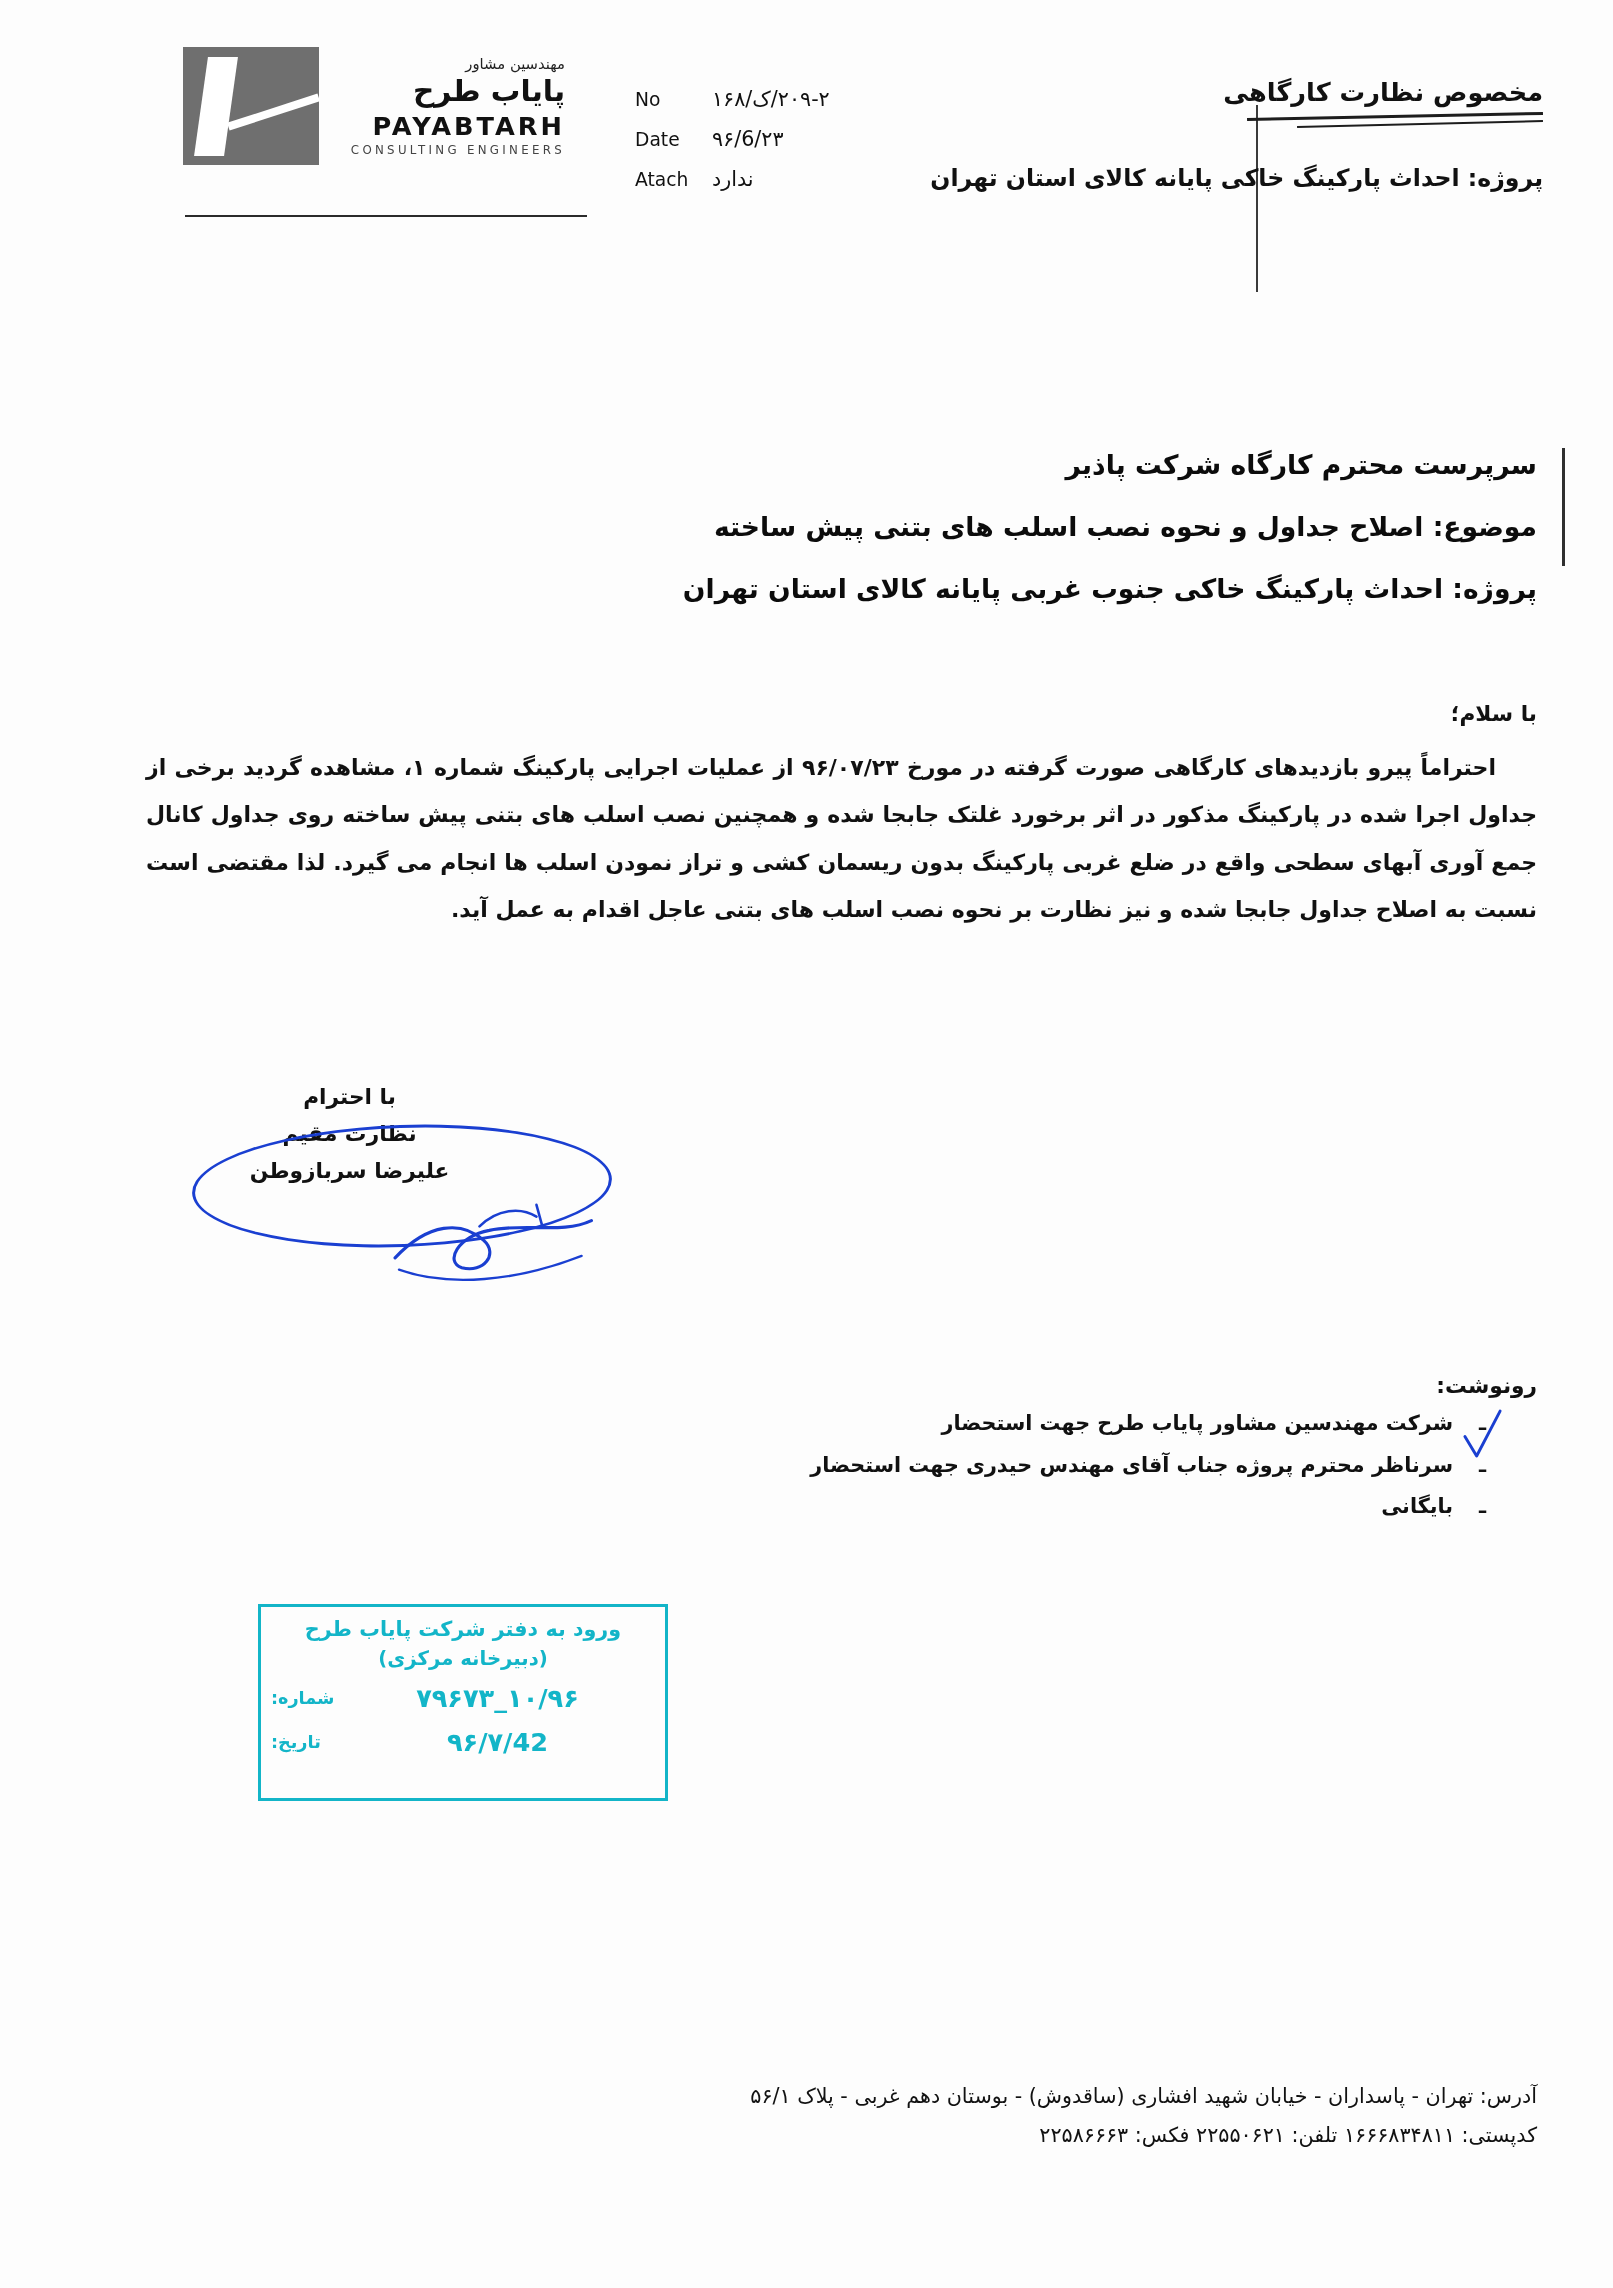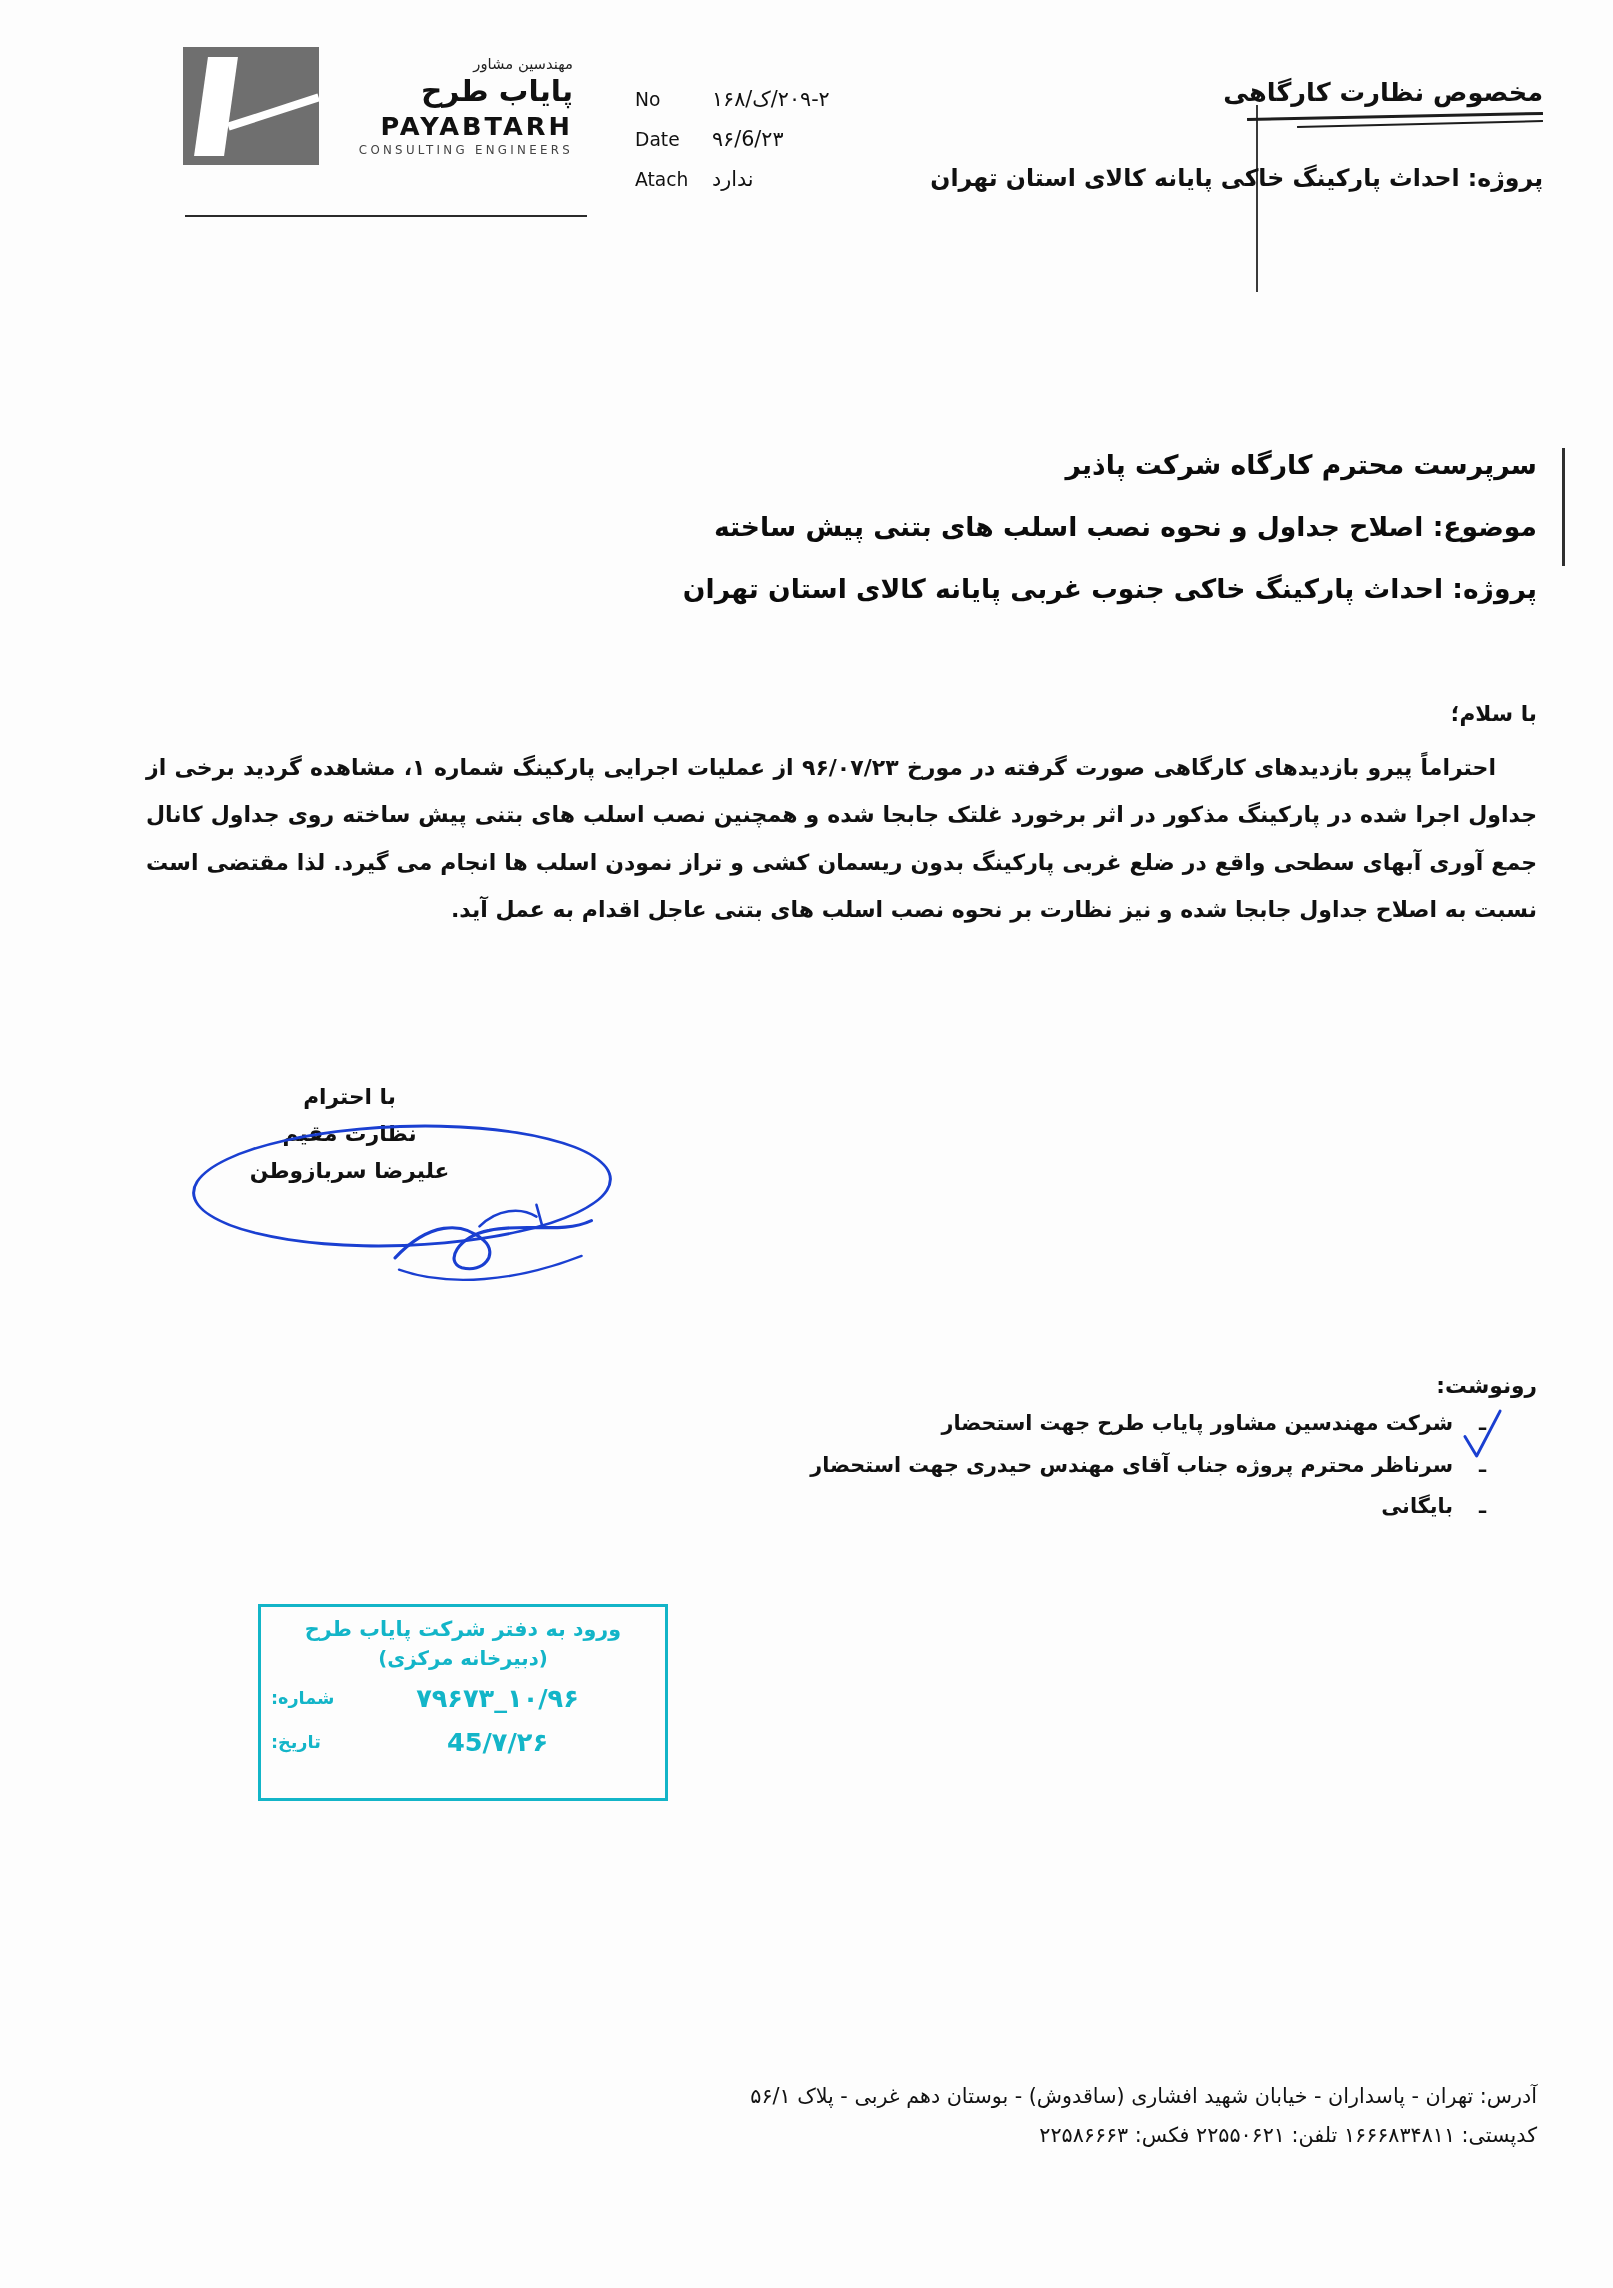--- a/index.html
+++ b/index.html
@@ -49,21 +49,21 @@
   .logo-mark::after {
     content: "";
     position: absolute;
     left: 43px; top: 61px;
     width: 95px; height: 7.9px;
     background: #ffffff;
     transform: rotate(-18deg);
   }
   .logo-text {
     margin-right: 0;
-    margin-left: 8px;
+    margin-left: 0;
     padding-right: 13.8px;
     text-align: right;
     direction: rtl;
     width: 246px;
   }
   .logo-text .fa-sub {
     font-size: 14.8px;
     color: #222;
     letter-spacing: 0.5px;
     margin-bottom: 2px;
@@ -452,21 +452,21 @@
   </svg>
 
   <div class="stamp">
     <div class="st-l1">ورود به دفتر شرکت پایاب طرح</div>
     <div class="st-l2">(دبیرخانه مرکزی)</div>
     <div class="st-row">
       <span class="st-val">۱۰/۹۶_۷۹۶۷۳</span>
       <span class="st-lab">شماره:</span>
     </div>
     <div class="st-row">
-      <span class="st-val">45/۷/۲۶</span>
+      <span class="st-val">۹۶/۷/42</span>
       <span class="st-lab">تاریخ:</span>
     </div>
   </div>
 
   <div class="footer-line"></div>
   <div class="footer-right">
     <div>آدرس: تهران - پاسداران - خیابان شهید افشاری (ساقدوش) - بوستان دهم غربی - پلاک ۵۶/۱</div>
     <div>کدپستی: ۱۶۶۶۸۳۴۸۱۱   تلفن: ۲۲۵۵۰۶۲۱   فکس: ۲۲۵۸۶۶۶۳</div>
   </div>
 

